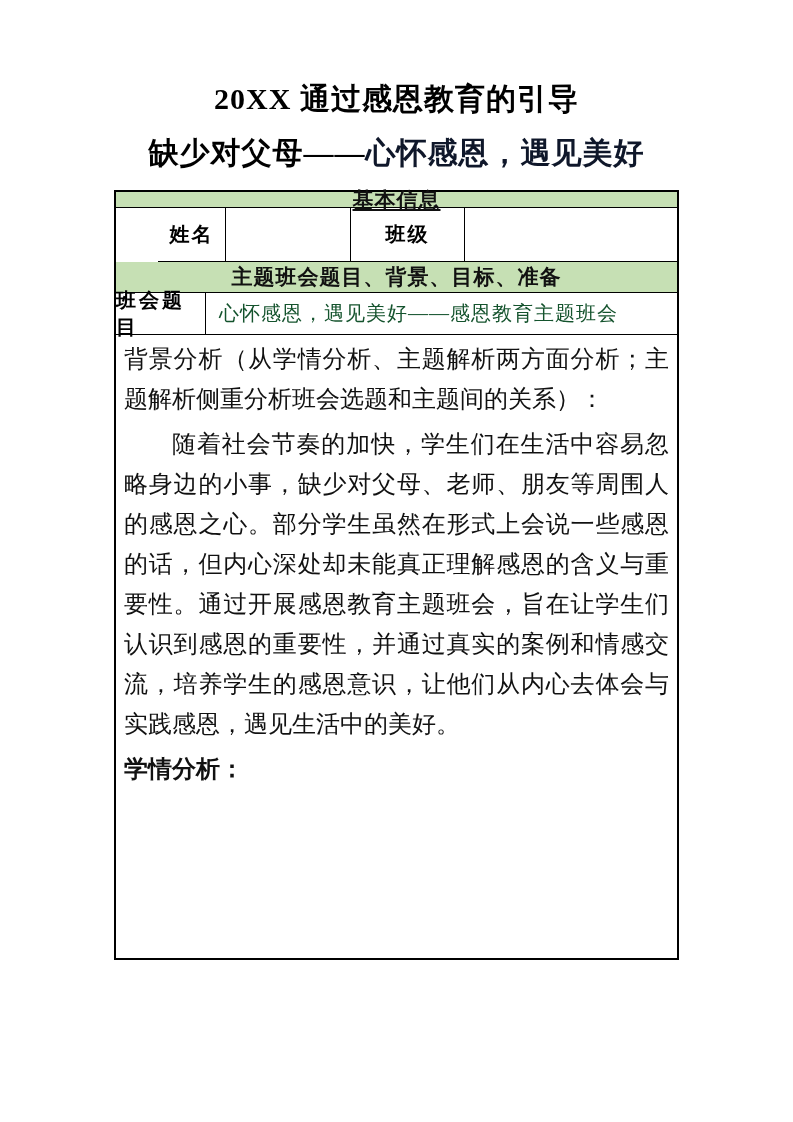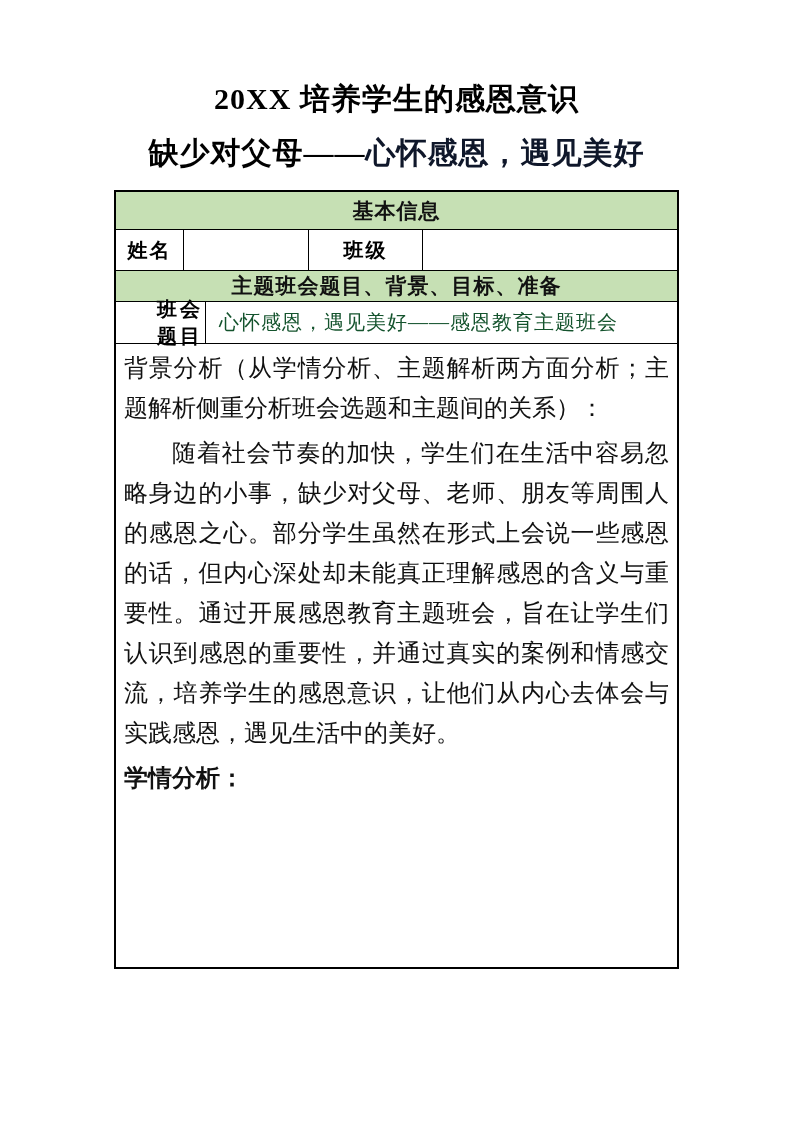--- a/index.html
+++ b/index.html
@@ -30,34 +30,34 @@
   .t-cell { border-right: 1px solid #000; display: flex; align-items: center; }
   .t-cell:last-child { border-right: none; }
 
   .green-row {
     background: #c6e0b4;
     justify-content: center; align-items: center; display: flex;
     font-family: "Liberation Sans", "DejaVu Sans", sans-serif;
     font-weight: 700; font-size: 21px; color: #111;
     letter-spacing: 1px;
   }
-  .h-green1 { height: 38px; }
-  .h-info   { height: 41px; }
+  .h-green1 { height: 16px; text-decoration: underline; }
+  .h-info   { height: 54px; margin-left: 42px; }
   .h-green2 { height: 31px; }
   .h-topic  { height: 42px; }
 
   .label-cell {
     justify-content: center;
     font-size: 20px; font-weight: 600; letter-spacing: 2px;
   }
   .w-label1 { width: 68px; flex: 0 0 68px; }
   .w-value1 { width: 125px; flex: 0 0 125px; }
   .w-label2 { width: 114px; flex: 0 0 114px; }
   .w-value2 { flex: 1 1 auto; }
-  .w-topic-label { width: 90px; flex: 0 0 90px; letter-spacing: 3px; padding-left: 41px; }
+  .w-topic-label { width: 90px; flex: 0 0 90px; letter-spacing: 3px; }
   .w-topic-value { flex: 1 1 auto; padding-left: 13px; }
 
   .topic-text { color: #14532d; font-size: 20px; letter-spacing: 1px; }
 
   .big-cell {
     height: 623px;
     padding: 4px 8px 0 8px;
     overflow: hidden;
     display: block;
   }
@@ -69,21 +69,21 @@
   }
   .para-indent { text-indent: 2em; }
   .para-header { font-weight: 700; }
 </style>
 </head>
 <body>
 
 <div class="page">
 
   <div class="title-block">
-    <div class="title-line">20XX 培养学生的感恩意识</div>
+    <div class="title-line">20XX 通过感恩教育的引导</div>
     <div class="title-line">
       <span>缺少对父母——</span><span class="title-red">心怀感恩，遇见美好</span>
     </div>
   </div>
 
   <div class="doc-table">
 
     <div class="t-row green-row h-green1">基本信息</div>
 
     <div class="t-row h-info">

